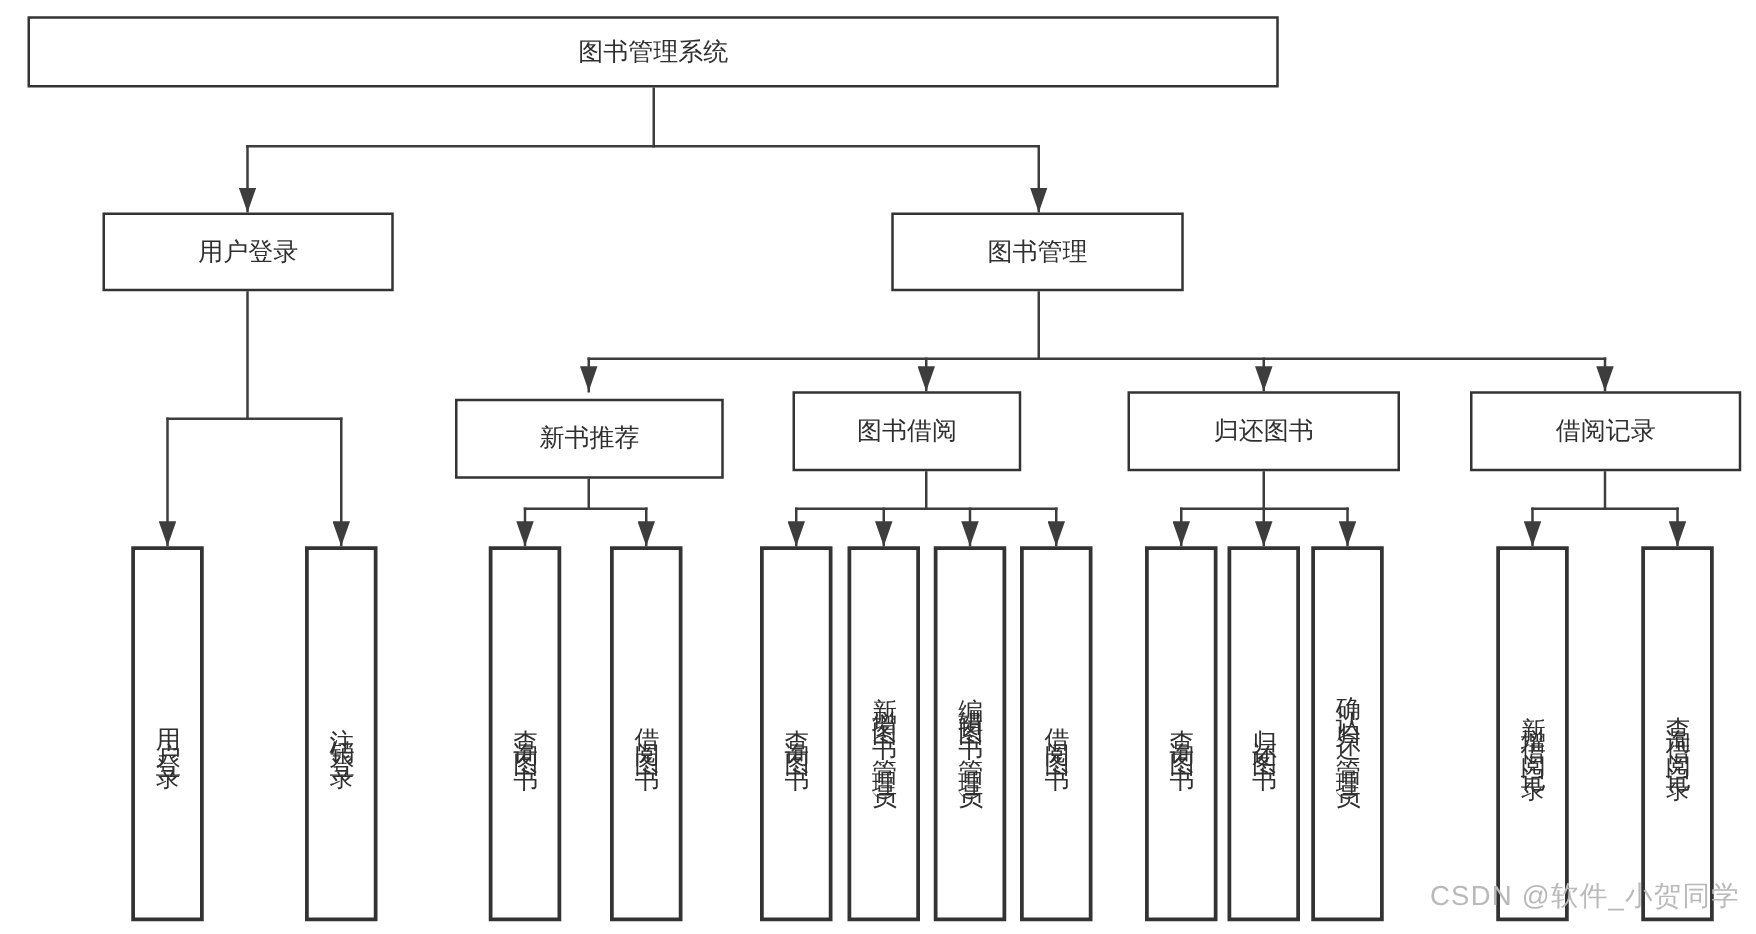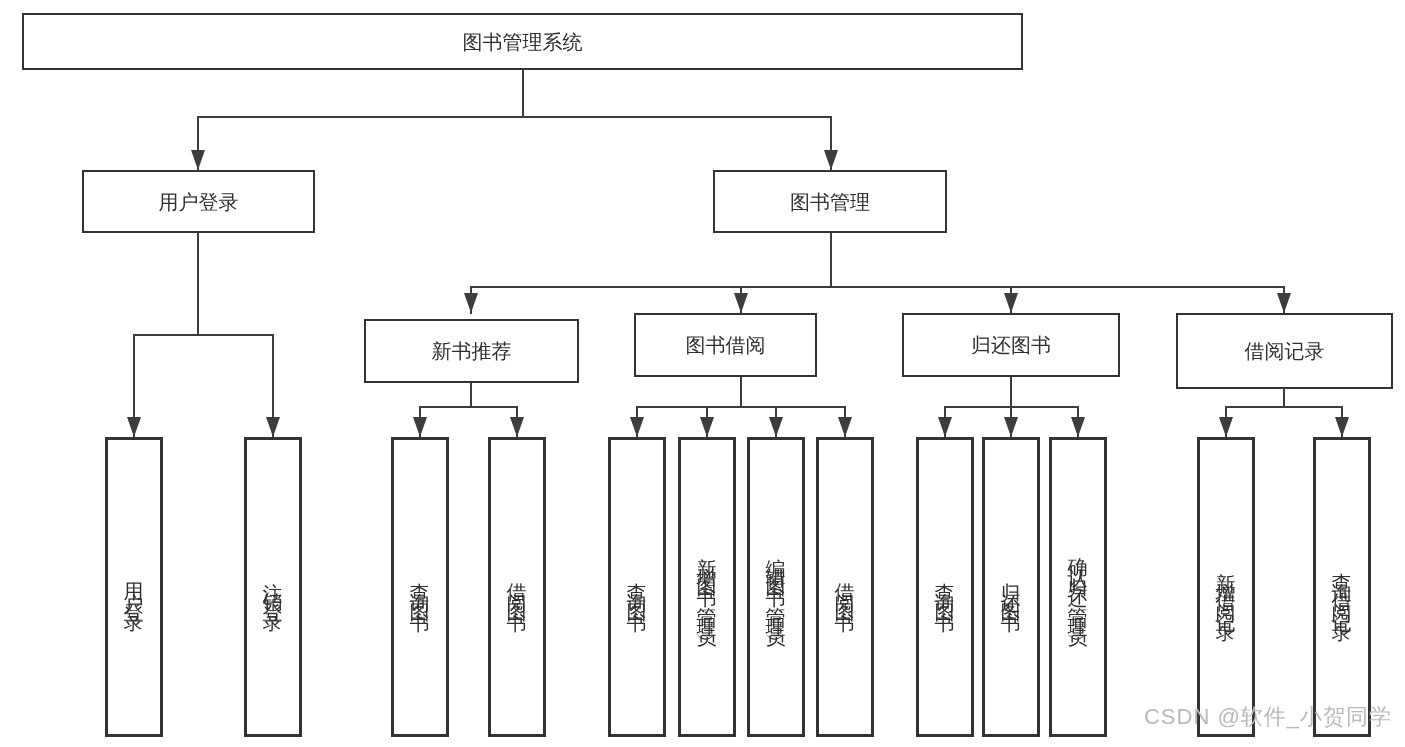--- a/index.html
+++ b/index.html
@@ -142,21 +142,21 @@
 
   <div class="node" style="left:364px; top:319px; width:215px; height:64px;justify-content:center;">
     <span class="label">新书推荐</span>
   </div>
   <div class="node" style="left:634px; top:313px; width:183px; height:64px;">
     <span class="label">图书借阅</span>
   </div>
   <div class="node" style="left:902px; top:313px; width:218px; height:64px;">
     <span class="label">归还图书</span>
   </div>
-  <div class="node" style="left:1176px; top:313px; width:217px; height:76px;">
+  <div class="node" style="left:1176px; top:313px; width:217px; height:64px;">
     <span class="label">借阅记录</span>
   </div>
 
   <div class="node leaf" style="left:105px; top:437px; width:58px; height:300px;">
     <span class="vtext">用户登录</span>
   </div>
   <div class="node leaf" style="left:244px; top:437px; width:58px; height:300px;">
     <span class="vtext">注销登录</span>
   </div>
 

